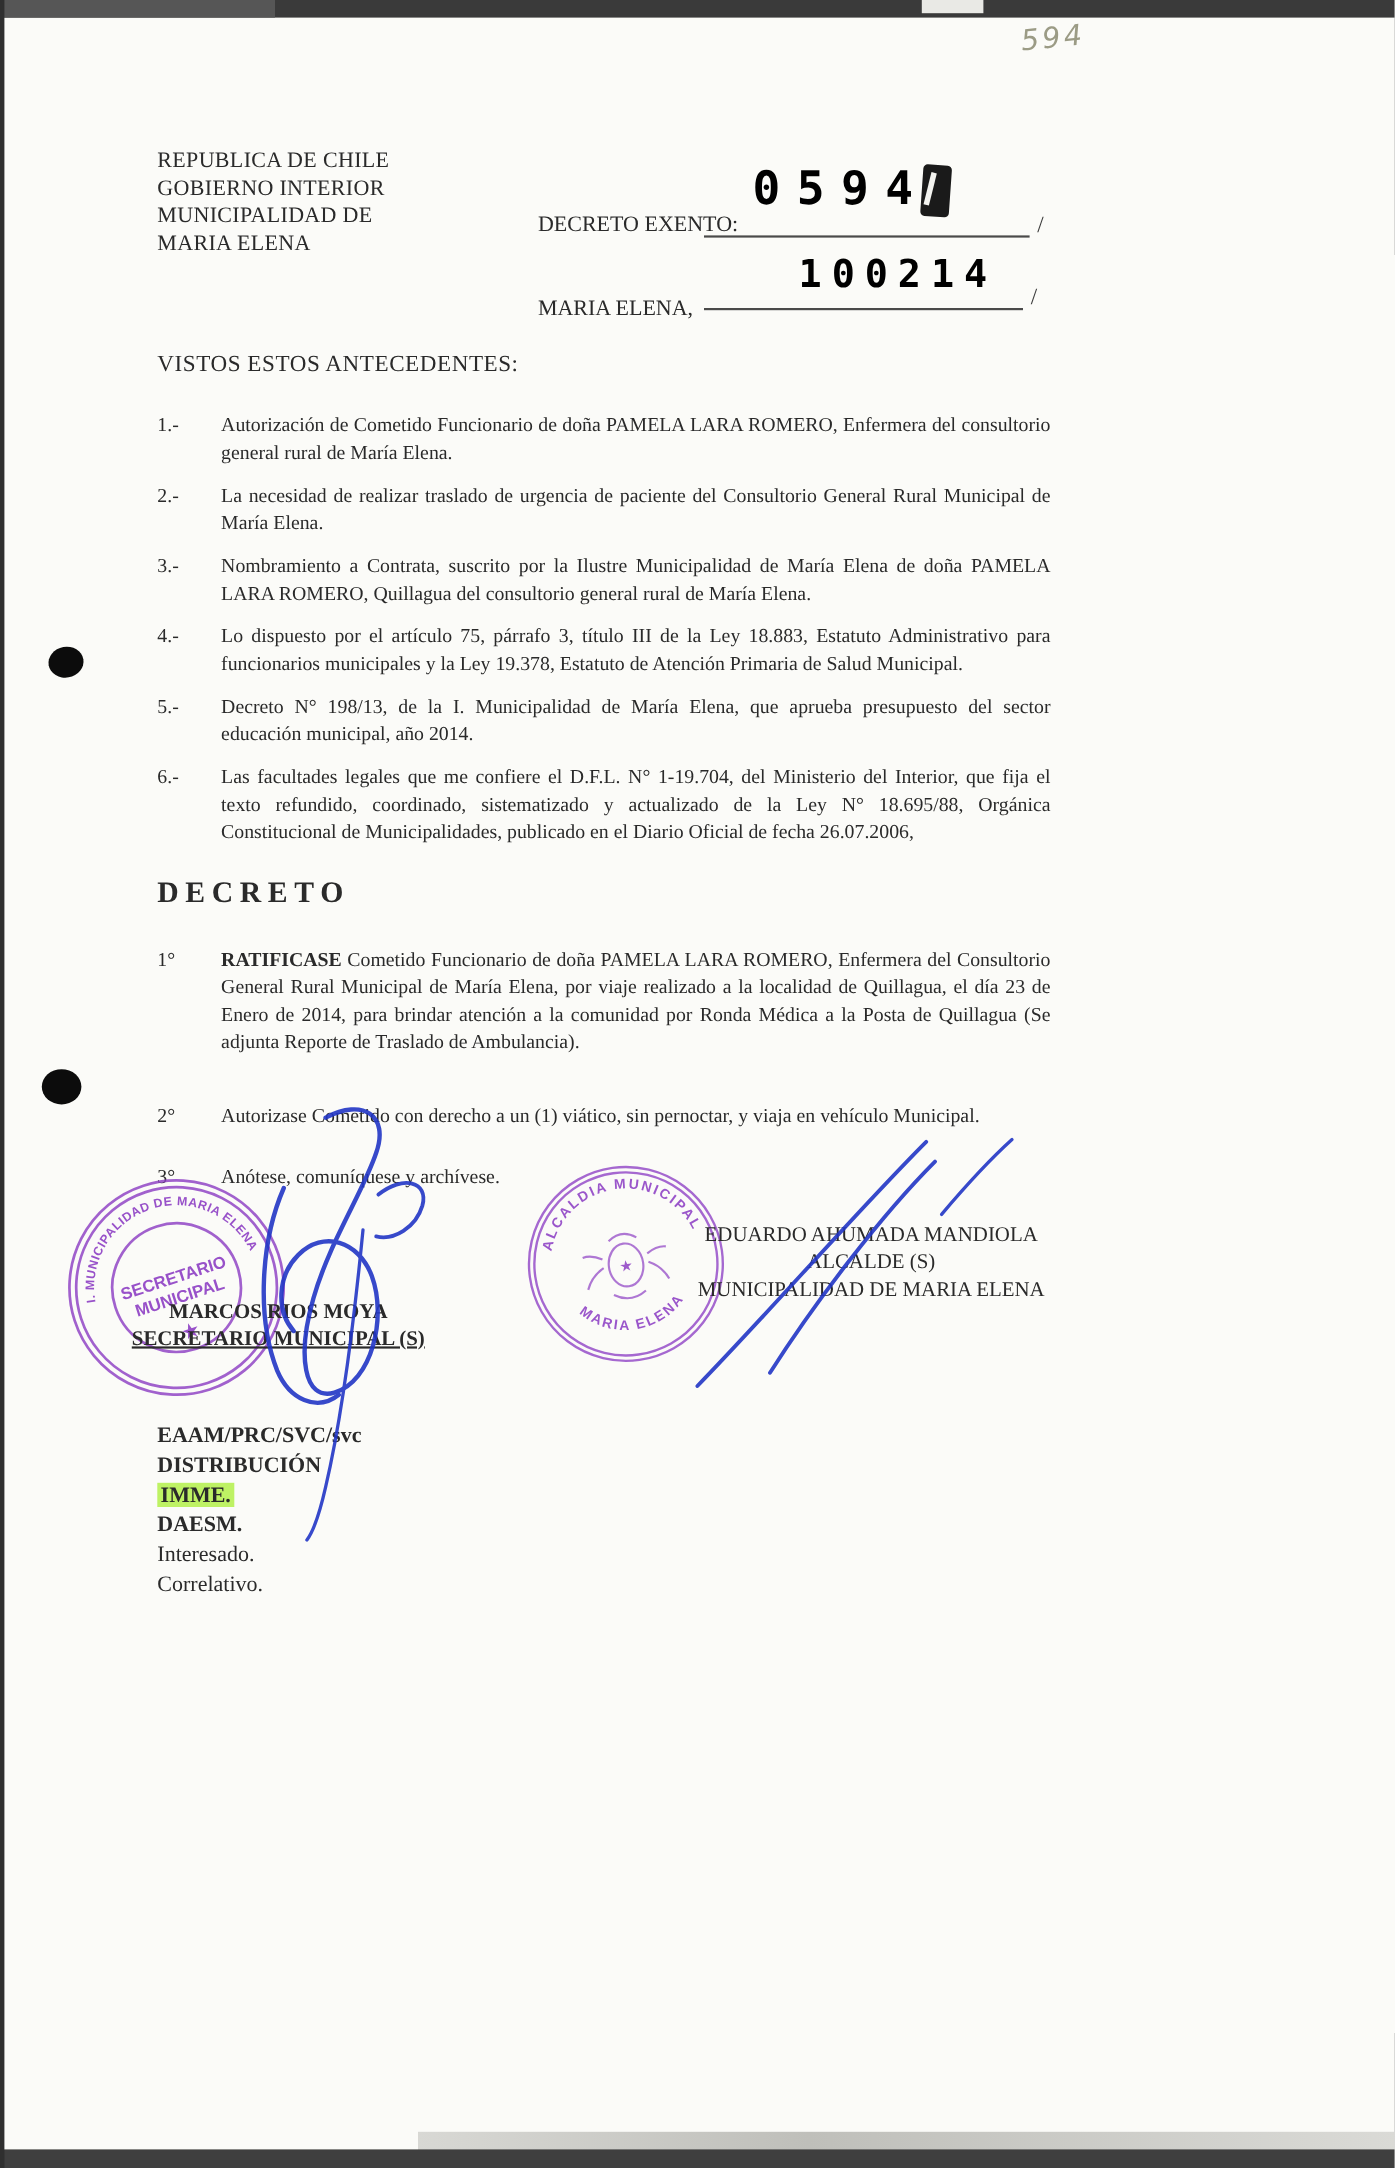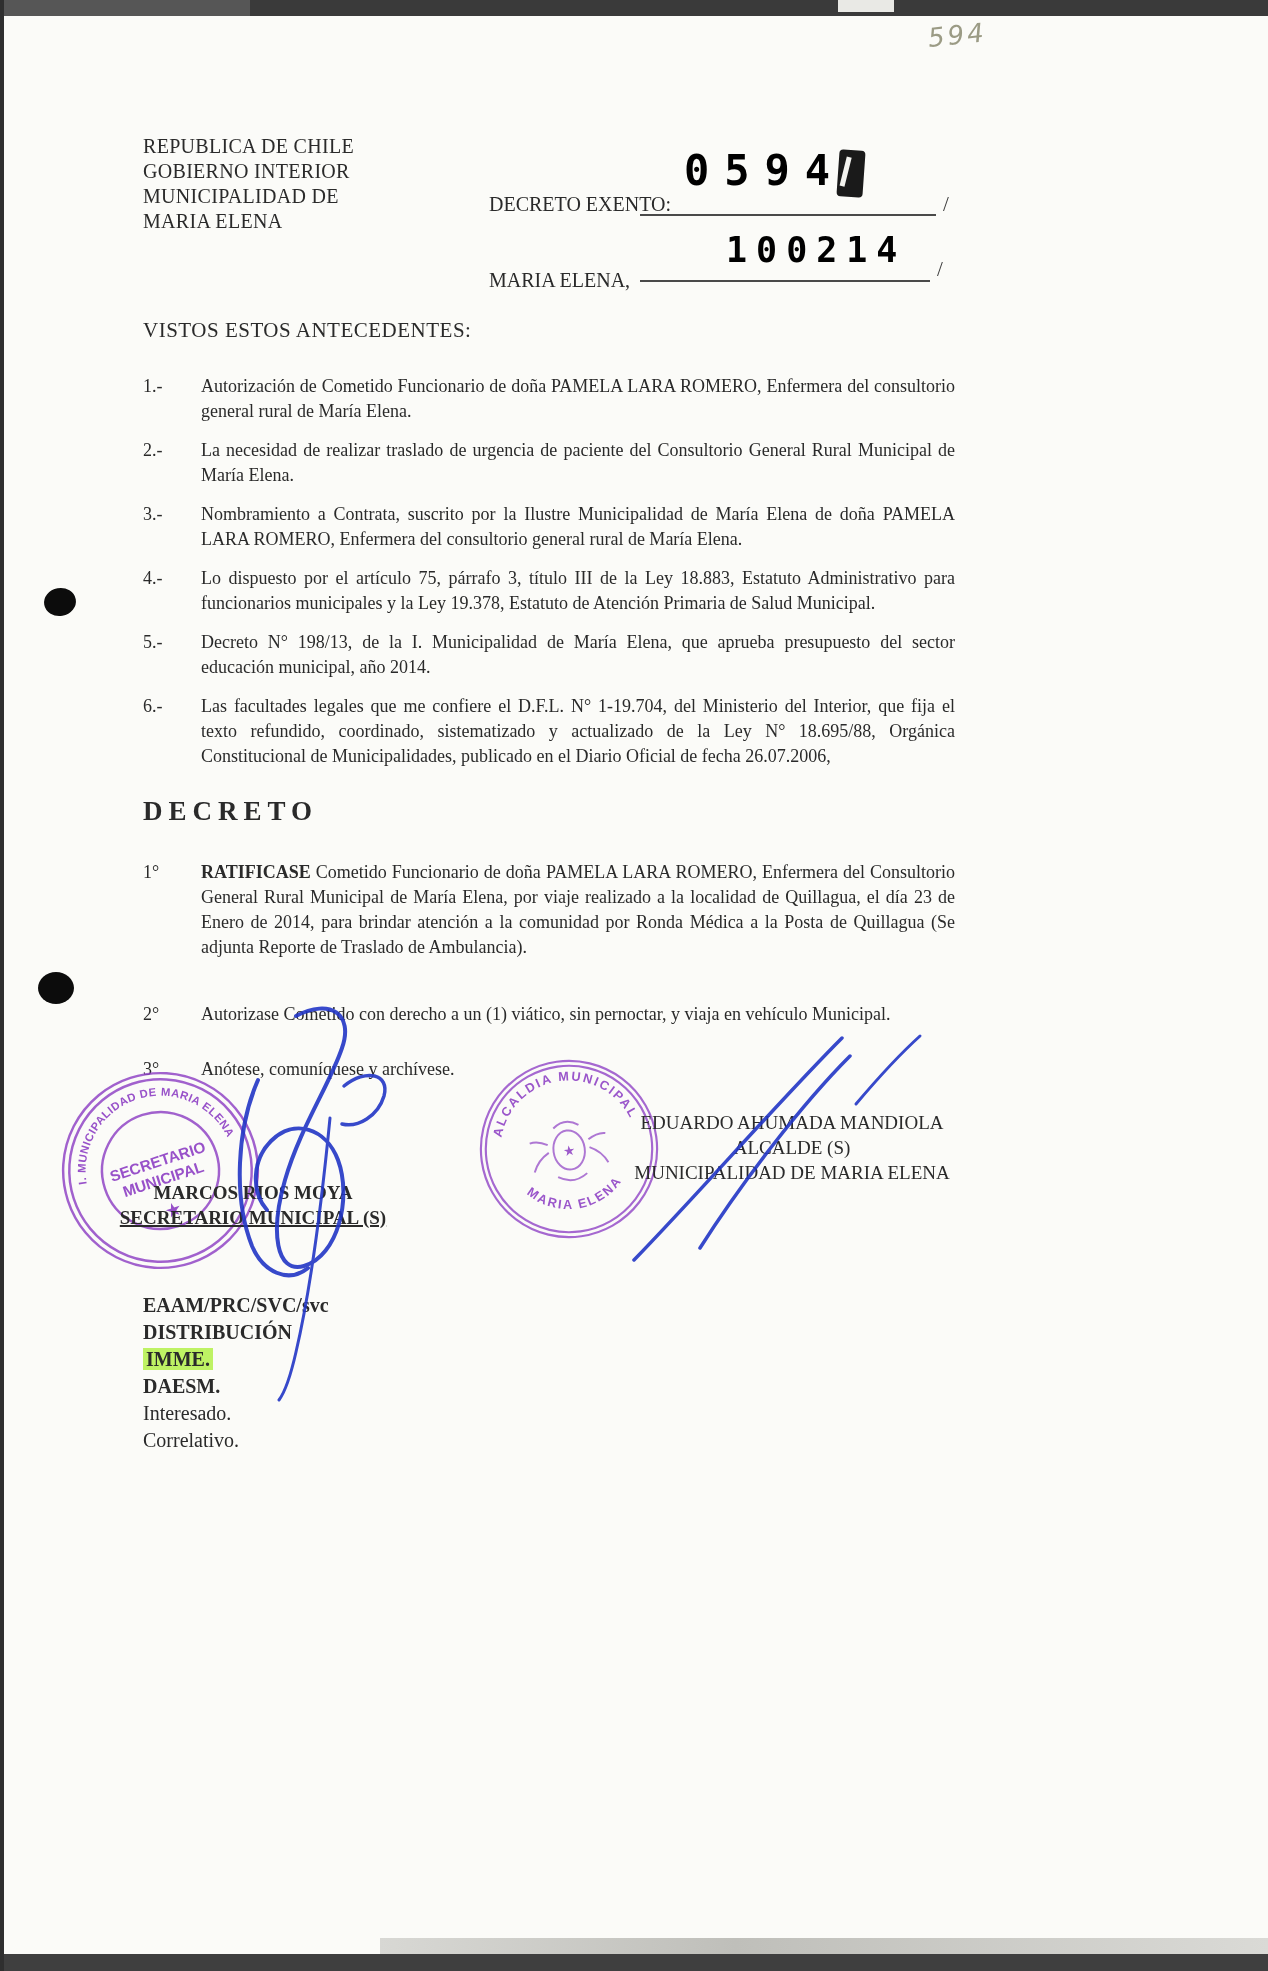--- a/index.html
+++ b/index.html
@@ -109,21 +109,21 @@
     <div class="item">
       <div class="num">1.-</div>
       <div class="txt">Autorización de Cometido Funcionario de doña PAMELA LARA ROMERO, Enfermera del consultorio general rural de María Elena.</div>
     </div>
     <div class="item">
       <div class="num">2.-</div>
       <div class="txt">La necesidad de realizar traslado de urgencia de paciente del Consultorio General Rural Municipal de María Elena.</div>
     </div>
     <div class="item">
       <div class="num">3.-</div>
-      <div class="txt">Nombramiento a Contrata, suscrito por la Ilustre Municipalidad de María Elena de doña PAMELA LARA ROMERO, Enfermera del consultorio general rural de María Elena.</div>
+      <div class="txt">Nombramiento a Contrata, suscrito por la Ilustre Municipalidad de María Elena de doña PAMELA LARA ROMERO, Quillagua del consultorio general rural de María Elena.</div>
     </div>
     <div class="item">
       <div class="num">4.-</div>
       <div class="txt">Lo dispuesto por el artículo 75, párrafo 3, título III de la Ley 18.883, Estatuto Administrativo para funcionarios municipales y la Ley 19.378, Estatuto de Atención Primaria de Salud Municipal.</div>
     </div>
     <div class="item">
       <div class="num">5.-</div>
       <div class="txt">Decreto N° 198/13, de la I. Municipalidad de María Elena, que aprueba presupuesto del sector educación municipal, año 2014.</div>
     </div>
     <div class="item">

